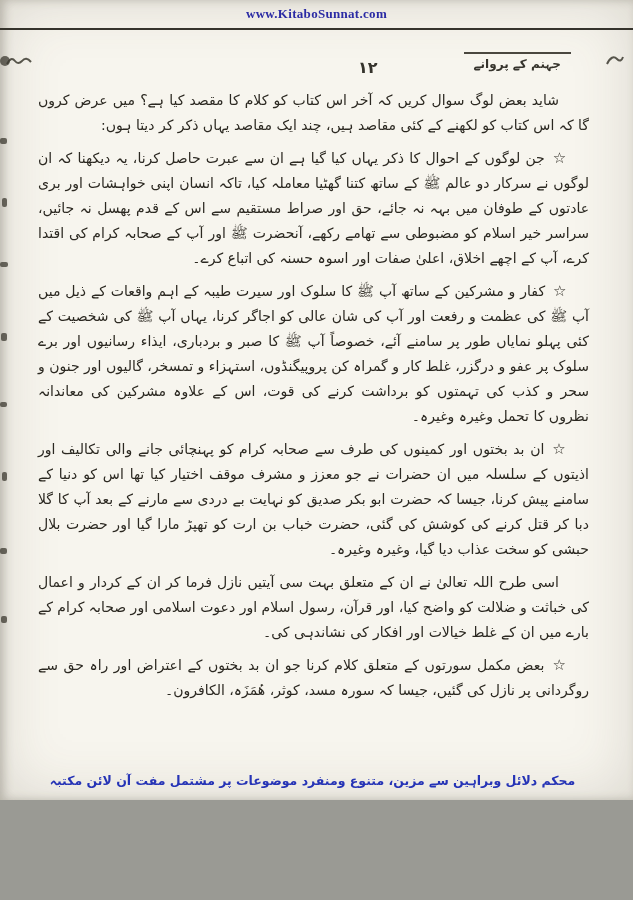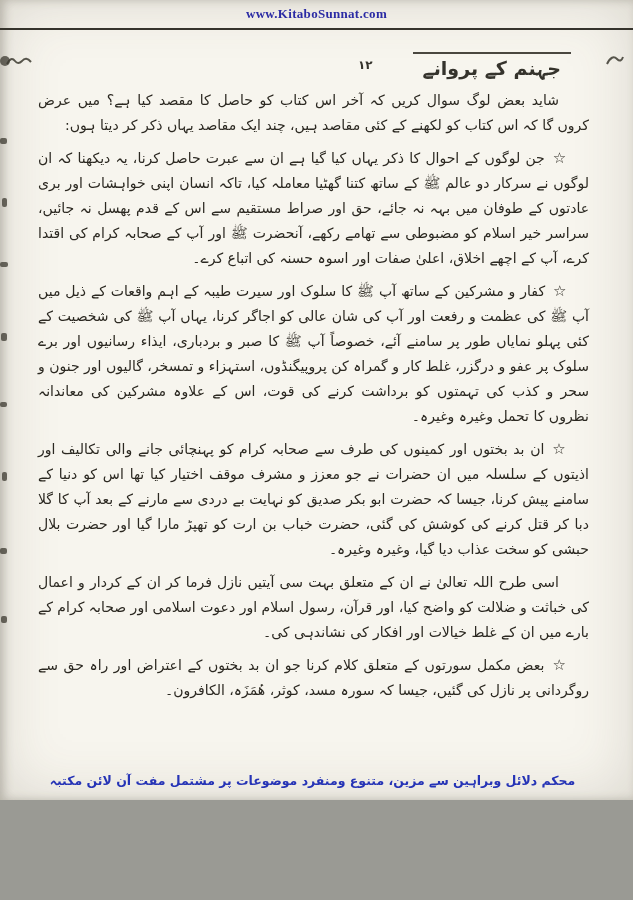--- a/index.html
+++ b/index.html
@@ -23,25 +23,25 @@
   .top-rule {
     position: absolute; top: 28px; left: 0; right: 0;
     border: none; border-top: 2px solid #35332c; margin: 0;
   }
   .header { position: absolute; top: 46px; left: 0; right: 0; height: 34px; }
   .flourish { position: absolute; opacity: .85; }
   .flourish.left  { left: 6px; top: 8px; }
   .flourish.right { right: 8px; top: 6px; }
   .page-num {
     position: absolute; left: 358px; top: 12px;
-    font-size: 12px; font-weight: bold; color: #35332c;
+    font-size: 16px; font-weight: bold; color: #35332c;
   }
   .running-title {
     position: absolute; right: 62px; top: 6px;
-    font-size: 19px; font-weight: bold; color: #35332c;
+    font-size: 12px; font-weight: bold; color: #35332c;
     border-top: 2px solid #4a473f;
     padding: 3px 10px 1px;
     direction: rtl;
   }
   .page-body {
     position: absolute; top: 88px; left: 38px; right: 44px; bottom: 58px;
     direction: rtl;
     font-size: 14px; line-height: 25px;
     text-align: justify;
   }
@@ -82,21 +82,21 @@
     <span class="running-title">جہنم کے پروانے</span>
     <span class="flourish right">
       <svg width="20" height="18" viewBox="0 0 20 18">
           <path d="M2 12 q5 -10 10 -5 q4 4 6 -2" fill="none" stroke="#3c3a30" stroke-width="2"></path>
         </svg>
     </span>
   </div>
 
   <div class="page-body" dir="rtl">
     <p class="para">
-      <span class="bullet"></span><span>شاید بعض لوگ سوال کریں کہ آخر اس کتاب کو حاصل کا مقصد کیا ہے؟ میں عرض کروں گا کہ اس کتاب کو لکھنے کے کئی مقاصد ہیں، چند ایک مقاصد یہاں ذکر کر دیتا ہوں:</span>
+      <span class="bullet"></span><span>شاید بعض لوگ سوال کریں کہ آخر اس کتاب کو کلام کا مقصد کیا ہے؟ میں عرض کروں گا کہ اس کتاب کو لکھنے کے کئی مقاصد ہیں، چند ایک مقاصد یہاں ذکر کر دیتا ہوں:</span>
     </p>
     <p class="para">
       <span class="bullet">☆</span><span>جن لوگوں کے احوال کا ذکر یہاں کیا گیا ہے ان سے عبرت حاصل کرنا، یہ دیکھنا کہ ان لوگوں نے سرکار دو عالم ﷺ کے ساتھ کتنا گھٹیا معاملہ کیا، تاکہ انسان اپنی خواہشات اور بری عادتوں کے طوفان میں بہہ نہ جائے، حق اور صراط مستقیم سے اس کے قدم پھسل نہ جائیں، سراسر خیر اسلام کو مضبوطی سے تھامے رکھے، آنحضرت ﷺ اور آپ کے صحابہ کرام کی اقتدا کرے، آپ کے اچھے اخلاق، اعلیٰ صفات اور اسوہ حسنہ کی اتباع کرے۔</span>
     </p>
     <p class="para">
       <span class="bullet">☆</span><span>کفار و مشرکین کے ساتھ آپ ﷺ کا سلوک اور سیرت طیبہ کے اہم واقعات کے ذیل میں آپ ﷺ کی عظمت و رفعت اور آپ کی شان عالی کو اجاگر کرنا، یہاں آپ ﷺ کی شخصیت کے کئی پہلو نمایاں طور پر سامنے آئے، خصوصاً آپ ﷺ کا صبر و بردباری، ایذاء رسانیوں اور برے سلوک پر عفو و درگزر، غلط کار و گمراہ کن پروپیگنڈوں، استہزاء و تمسخر، گالیوں اور جنون و سحر و کذب کی تہمتوں کو برداشت کرنے کی قوت، اس کے علاوہ مشرکین کی معاندانہ نظروں کا تحمل وغیرہ وغیرہ۔</span>
     </p>
     <p class="para">
       <span class="bullet">☆</span><span>ان بد بختوں اور کمینوں کی طرف سے صحابہ کرام کو پہنچائی جانے والی تکالیف اور اذیتوں کے سلسلہ میں ان حضرات نے جو معزز و مشرف موقف اختیار کیا تھا اس کو دنیا کے سامنے پیش کرنا، جیسا کہ حضرت ابو بکر صدیق کو نہایت بے دردی سے مارنے کے بعد آپ کا گلا دبا کر قتل کرنے کی کوشش کی گئی، حضرت خباب بن ارت کو تھپڑ مارا گیا اور حضرت بلال حبشی کو سخت عذاب دیا گیا، وغیرہ وغیرہ۔</span>
     </p>

